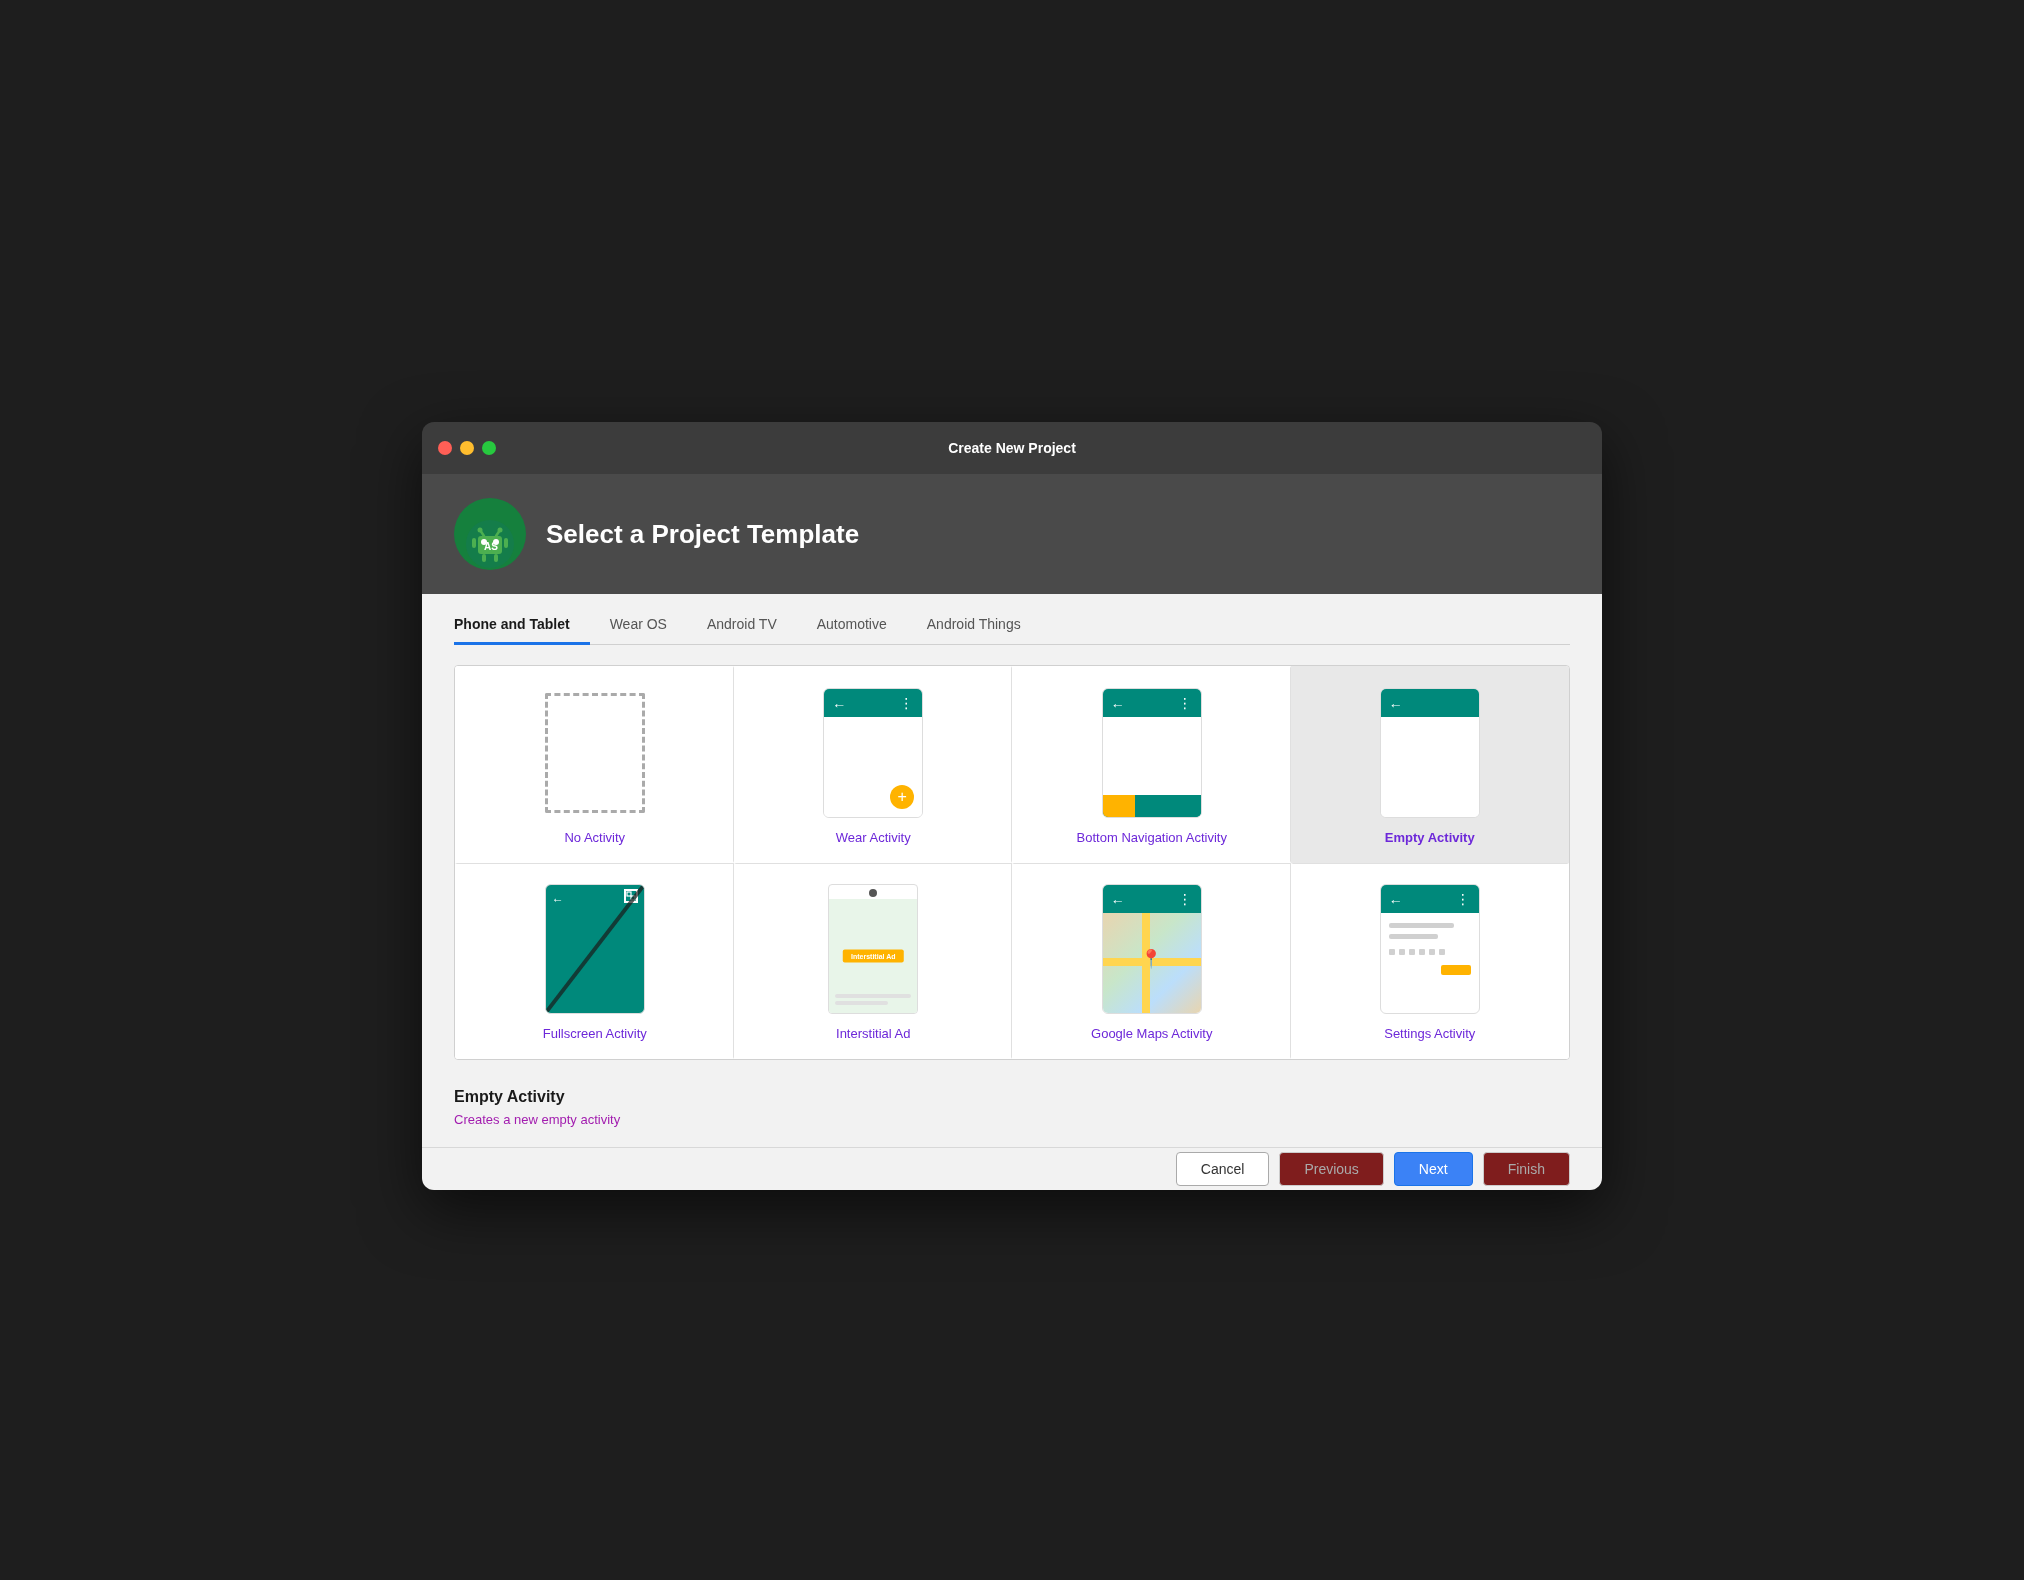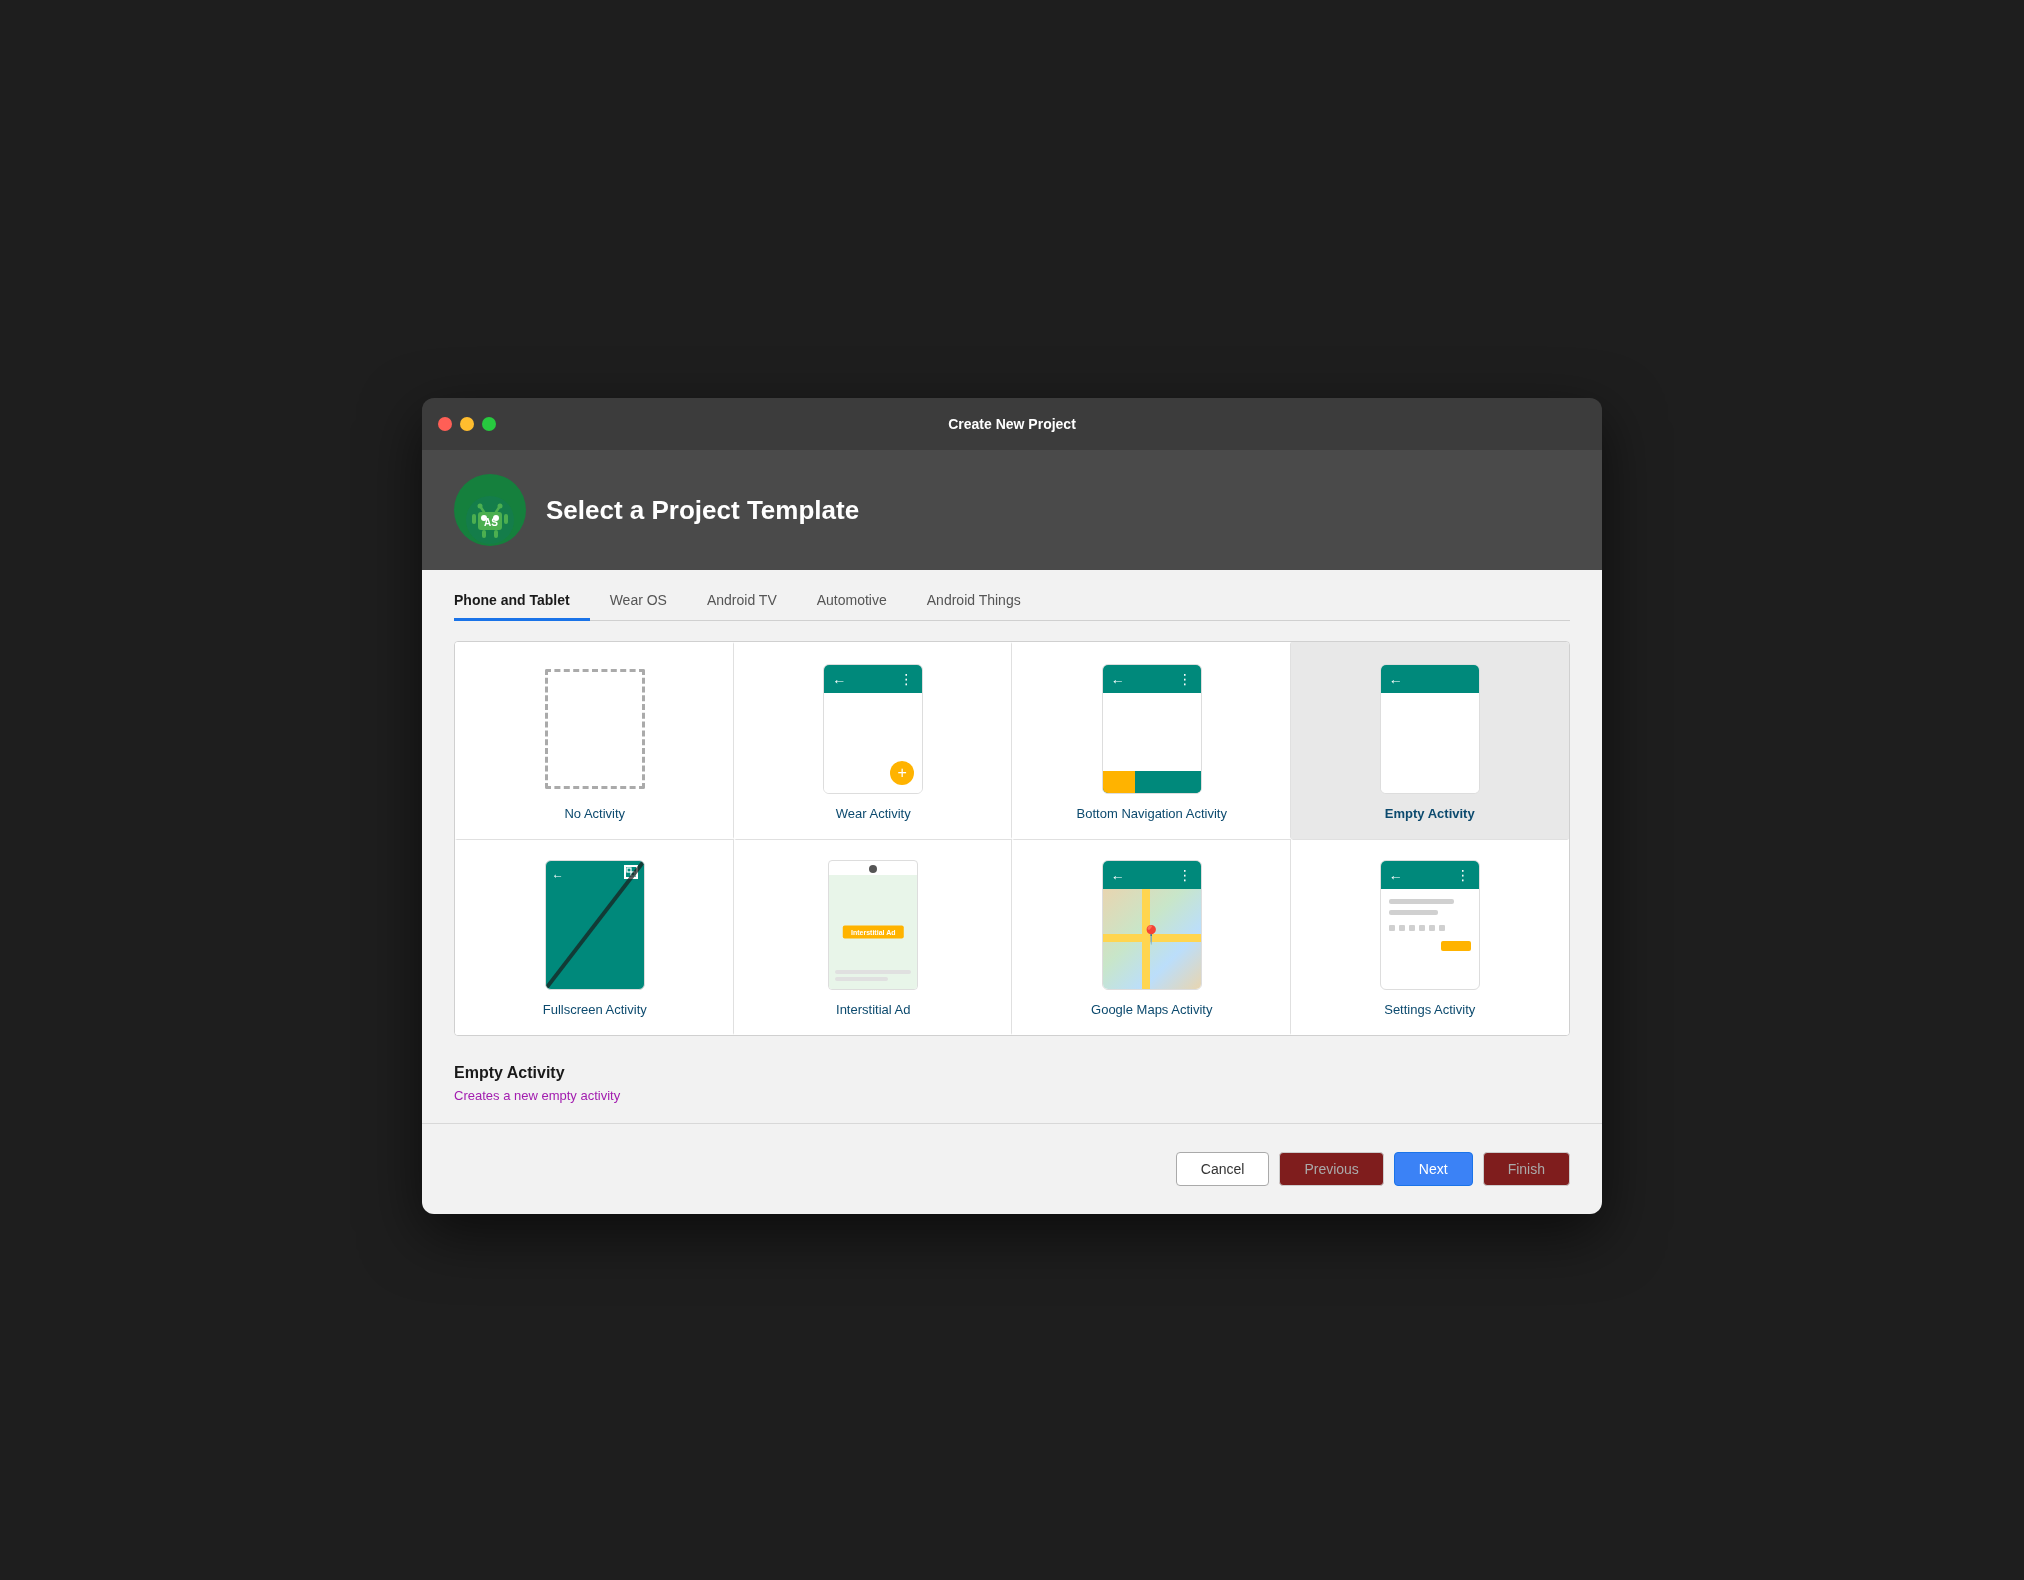--- a/index.html
+++ b/index.html
@@ -123,21 +123,21 @@
     .template-preview {
       flex: 1;
       display: flex;
       align-items: center;
       justify-content: center;
       margin-bottom: 12px;
       width: 100%;
     }
     .template-name {
       font-size: 13px;
-      color: #0c4a6e;
+      color: #6d28d9;
       text-align: center;
       font-weight: 400;
     }
     .template-card.selected .template-name {
       font-weight: 600;
     }
     
     .no-activity-preview {
       width: 100px;
       height: 120px;
@@ -351,21 +351,21 @@
       font-weight: 700;
       color: #1a1a1a;
       margin-bottom: 6px;
     }
     .description-text {
       font-size: 13px;
       color: #a21caf;
     }
     .footer {
       background: #f2f2f2;
-      padding: 28px 32px;
+      padding: 4px 32px;
       display: flex;
       justify-content: flex-end;
       gap: 10px;
       border-top: 1px solid #d8d8d8;
     }
     .btn {
       padding: 8px 24px;
       border-radius: 4px;
       font-size: 14px;
       cursor: pointer;

